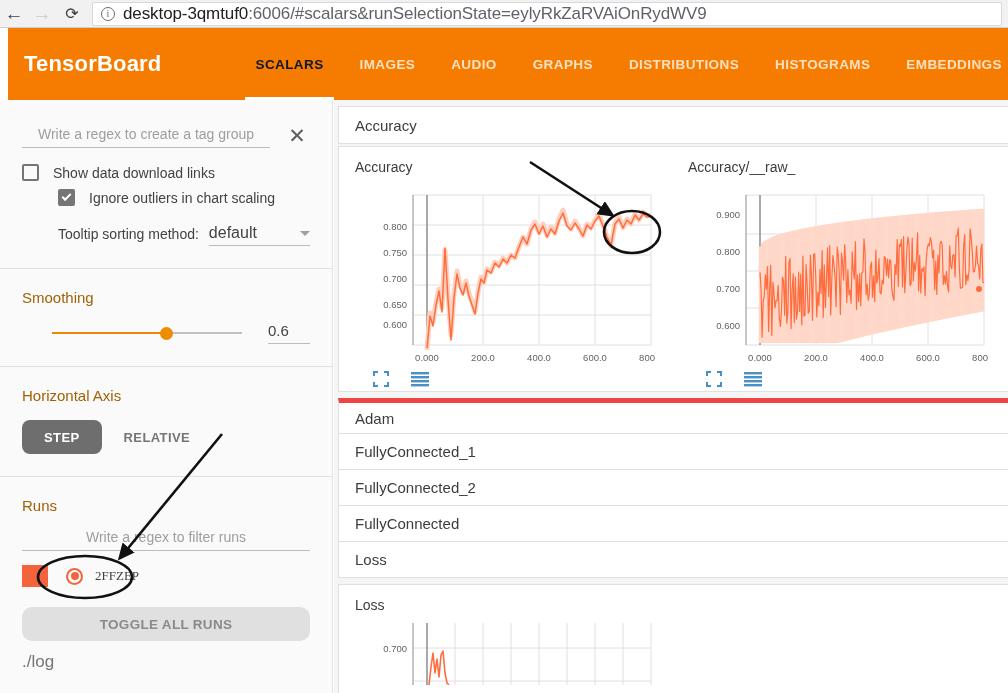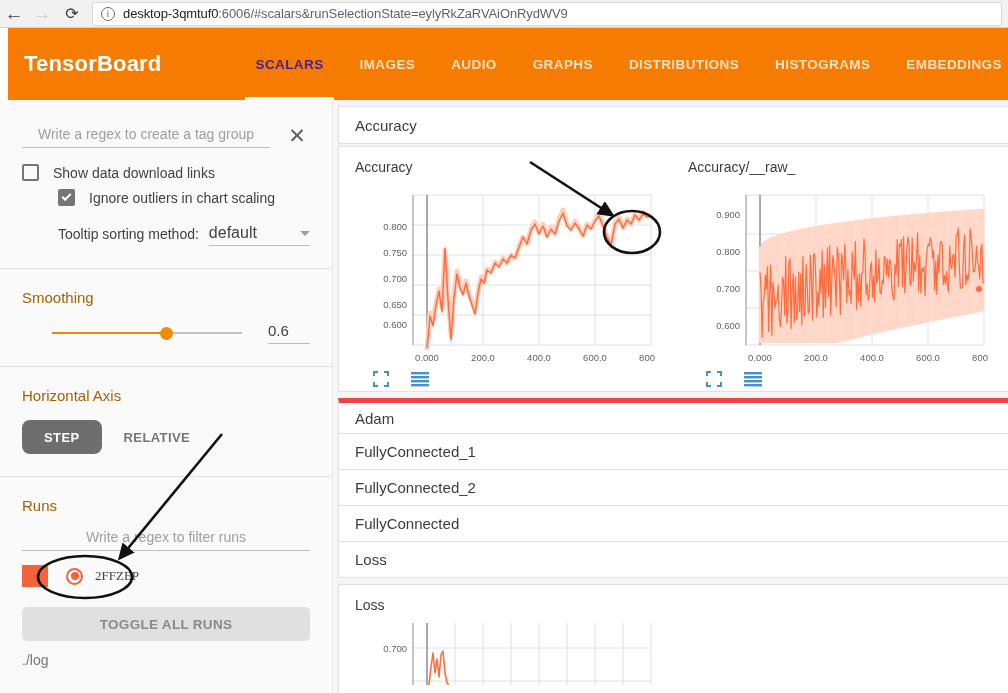--- a/index.html
+++ b/index.html
@@ -41,21 +41,21 @@
   }
   .info-icon {
     width: 14px; height: 14px;
     border: 1.3px solid #6b6b6b; border-radius: 50%;
     color: #6b6b6b; font-size: 10px;
     display: flex; align-items: center; justify-content: center;
     margin-right: 8px; flex: none;
     font-family: "Liberation Serif", serif;
   }
   .url-text {
-    font-size: 13px; color: #5f6368;
+    font-size: 17px; color: #5f6368;
     white-space: nowrap;
     letter-spacing: -0.1px;
   }
   .url-text .host { color: #202124; }
 
   
   .tb-header {
     position: absolute; top: 28px; left: 8px;
     width: 1008px; height: 72px;
     background: #f57c00;
@@ -71,21 +71,21 @@
   }
   .tb-tab {
     position: relative;
     height: 72px;
     display: flex; align-items: center;
     padding: 0 18px;
     color: #ffe0c0;
     font-size: 13.5px; font-weight: bold;
     letter-spacing: 0.4px;
   }
-  .tb-tab.active { color: #4c1d95; }
+  .tb-tab.active { color: #0f172a; }
   .tb-tab.active::after {
     content: ""; position: absolute;
     left: 8px; right: 8px; bottom: 0;
     height: 3px; background: #fff;
   }
 
   
   .sidebar {
     position: absolute; top: 100px; left: 0;
     width: 333px; height: 593px;
@@ -191,26 +191,26 @@
   .run-radio {
     width: 17px; height: 17px; flex: none;
     border: 2px solid #f4643c; border-radius: 50%;
     margin-left: 18px;
     display: flex; align-items: center; justify-content: center;
   }
   .run-radio .dot { width: 8px; height: 8px; border-radius: 50%; background: #f4643c; }
   .run-label { font-size: 13px; color: #424242; margin-left: 12px; }
   .toggle-all {
     margin-top: 20px; height: 34px;
-    background: #e0e0e0; border-radius: 5px;
+    background: #e0e0e0; border-radius: 10px;
     display: flex; align-items: center; justify-content: center;
     font-size: 13.5px; font-weight: bold; letter-spacing: 0.3px;
     color: #8a8a8a;
   }
-  .logdir { font-size: 14px; color: #757575; margin-top: 11px; }
+  .logdir { font-size: 17px; color: #757575; margin-top: 11px; }
 
   
   .main {
     position: absolute; top: 100px; left: 334px;
     width: 690px; height: 593px;
     background: #f5f5f5;
     overflow: hidden;
   }
   .card {
     background: #fff;

